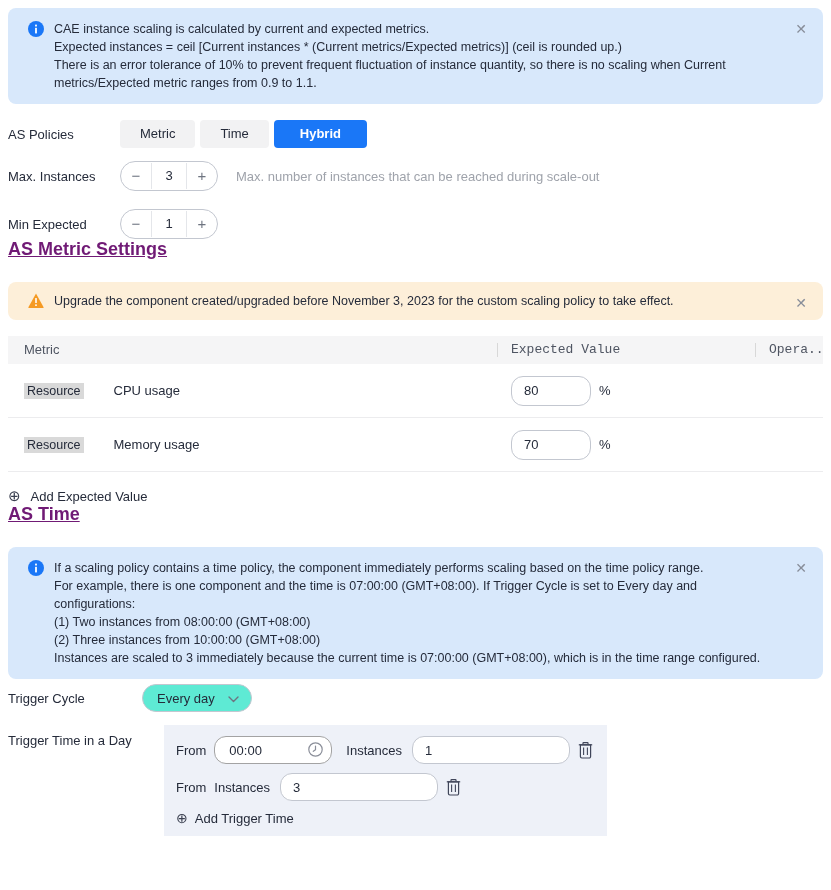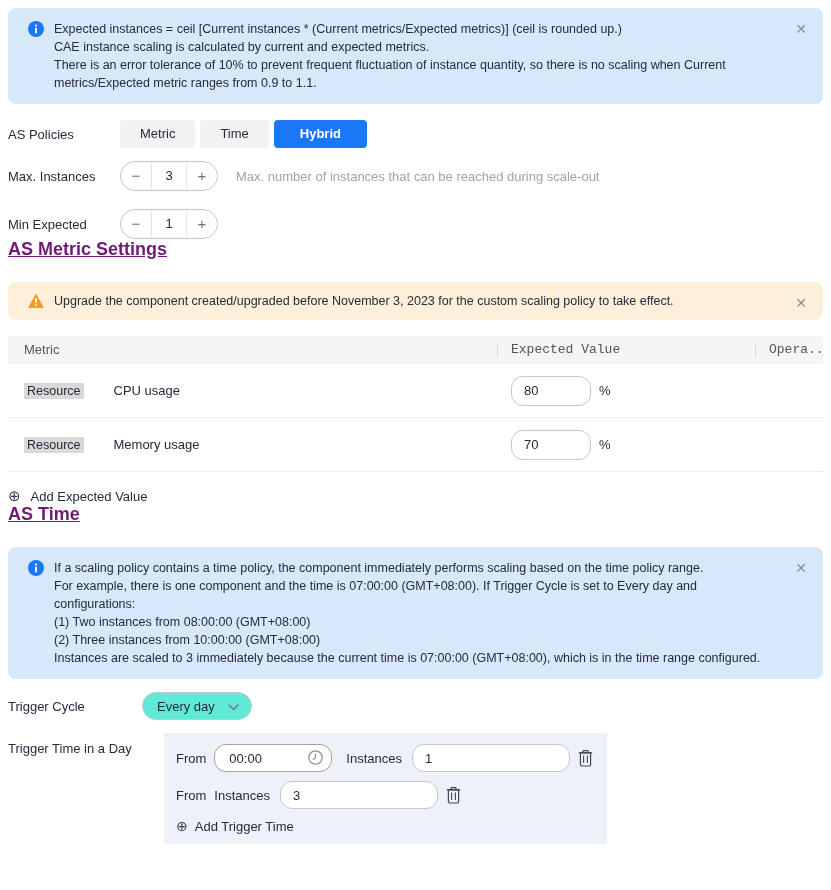--- a/index.html
+++ b/index.html
@@ -21,21 +21,21 @@
   .banner-close {
     position: absolute; right: 16px; top: 13px;
     font-size: 14px; color: #878d99; cursor: pointer; line-height: 16px;
   }
 
   
   .form-row { display: flex; align-items: center; margin: 0 8px; }
   .row-label { width: 112px; flex-shrink: 0; color: #252b3a; }
   .row-label.wide { width: 134px; }
   .mt16 { margin-top: 16px; } .mt18 { margin-top: 18px; } .mt19 { margin-top: 13px; }
-  .mt15 { margin-top: 13px; } .mt22 { margin-top: 22px; } .mt26 { margin-top: 26px; }
+  .mt15 { margin-top: 5px; } .mt22 { margin-top: 22px; } .mt26 { margin-top: 26px; }
 
   
   .seg-group { display: flex; }
   .seg-btn {
     height: 28px; padding: 0 20px; margin-right: 5px;
     background: #f2f2f3; border: none; border-radius: 4px;
     font-family: inherit; font-size: 13px; color: #252b3a; cursor: pointer;
     line-height: 28px;
   }
   .seg-btn.selected { background: #1a77f7; color: #fff; font-weight: bold; padding: 0 26px; }
@@ -128,22 +128,22 @@
 <body>
 
 <div class="banner info">
   <span class="banner-icon">
     <svg width="16" height="16" viewBox="0 0 16 16">
       <circle cx="8" cy="8" r="8" fill="#1a77f7"></circle>
       <rect x="7.1" y="3.6" width="1.8" height="2" rx="0.4" fill="#fff"></rect>
       <rect x="7.1" y="6.7" width="1.8" height="5.7" rx="0.4" fill="#fff"></rect>
     </svg>
   </span>
+  <div class="banner-line">CAE instance scaling is calculated by current and expected metrics.</div>
   <div class="banner-line">Expected instances = ceil [Current instances * (Current metrics/Expected metrics)] (ceil is rounded up.)</div>
-  <div class="banner-line">CAE instance scaling is calculated by current and expected metrics.</div>
   <div class="banner-line">There is an error tolerance of 10% to prevent frequent fluctuation of instance quantity, so there is no scaling when Current</div>
   <div class="banner-line">metrics/Expected metric ranges from 0.9 to 1.1.</div>
   <span class="banner-close">✕</span>
 </div>
 
 <div class="form-row mt16">
   <span class="row-label">AS Policies</span>
   <div class="seg-group">
     <button class="seg-btn">Metric</button>
     <button class="seg-btn">Time</button>

